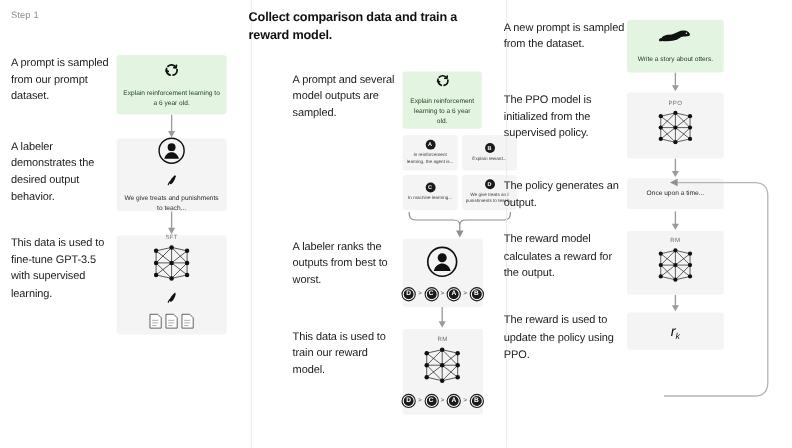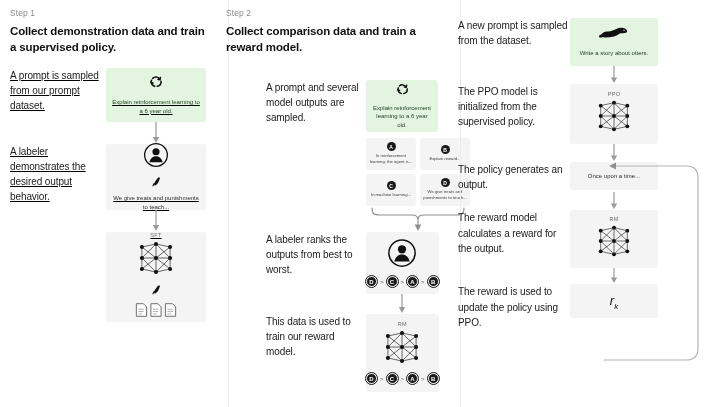--- a/index.html
+++ b/index.html
@@ -169,23 +169,22 @@
   }
   .spacer { flex: 1; }
 </style>
 </head>
 <body>
 
 <div id="page">
 
   <div class="column col-1">
     <div class="step-label">Step 1</div>
-    <div class="step-title">Collect demonstration data and train a supervised policy.</div>
-
-    <div class="flow" style="margin-top:12px;text-decoration:underline;">
+
+    <div class="flow" style="margin-top:32px;">
 
       <div class="row">
         <div class="caption c1-cap">A prompt is sampled from our prompt dataset.</div>
         <div class="spacer"></div>
         <div class="panel green" style="width:100px;height:54px;">
           <span>
             <svg width="16" height="16" viewBox="0 0 24 24" fill="none" stroke="#111" stroke-width="2.4" stroke-linecap="round">
               <path d="M7 6.5 A7 7 0 0 1 17.5 7.5"></path>
               <path d="M19.5 11 A7 7 0 0 1 14 18.5"></path>
               <path d="M10 18.5 A7 7 0 0 1 5 12"></path>
@@ -234,20 +233,21 @@
         <div class="spacer"></div>
         <div style="width:100px;" class="arrow-v">
           <svg width="10" height="22" viewBox="0 0 10 22">
               <line x1="5" y1="0" x2="5" y2="16" stroke="#9a9a9a" stroke-width="1.2"></line>
               <path d="M5 21 L1.8 15 L8.2 15 Z" fill="#9a9a9a"></path>
             </svg>
         </div>
       </div>
 
       <div class="row">
+        <div class="caption c1-cap">This data is used to fine-tune GPT-3.5 with supervised learning.</div>
         <div class="spacer"></div>
         <div class="panel" style="width:100px;height:90px;">
           <div class="panel-label">SFT</div>
           <span>
             <svg width="44" height="36" viewBox="0 0 56 46">
               <g stroke="#111" stroke-width=".8" fill="none">
                 <path d="M10 9 L28 5 L46 9 M10 9 L28 23 L46 9 M10 23 L28 5 M46 23 L28 5 M10 23 L28 23 L46 23 M10 37 L28 23 L46 37 M10 37 L28 41 L46 37 M10 9 L10 23 L10 37 M46 9 L46 23 L46 37 M28 5 L28 23 L28 41 M10 23 L28 41 M46 23 L28 41"></path>
               </g>
               <g fill="#111">
                 <circle cx="28" cy="5" r="2.6"></circle>
@@ -283,21 +283,20 @@
             </svg>
           </span>
         </div>
       </div>
     </div>
   </div>
 
   <div class="col-divider div-1"></div>
 
   <div class="column col-2">
-    <div class="step-label">Step 2</div>
     <div class="step-title">Collect comparison data and train a reward model.</div>
 
     <div class="flow" style="margin-top:24px;margin-left:40px;">
 
       <div class="row">
         <div class="caption c2-cap">A prompt and several model outputs are sampled.</div>
         <div class="spacer"></div>
         <div class="panel green" style="width:104px;height:52px;">
           <span>
             <svg width="15" height="15" viewBox="0 0 24 24" fill="none" stroke="#111" stroke-width="2.4" stroke-linecap="round">

